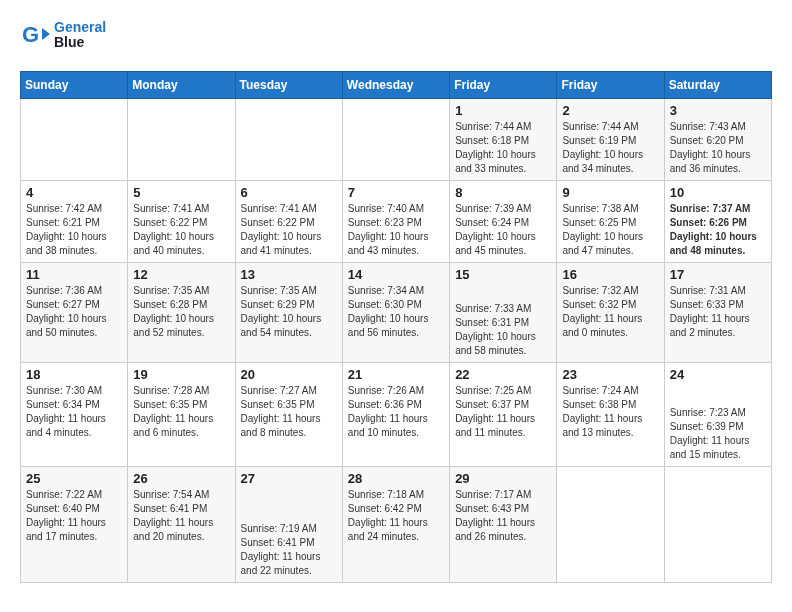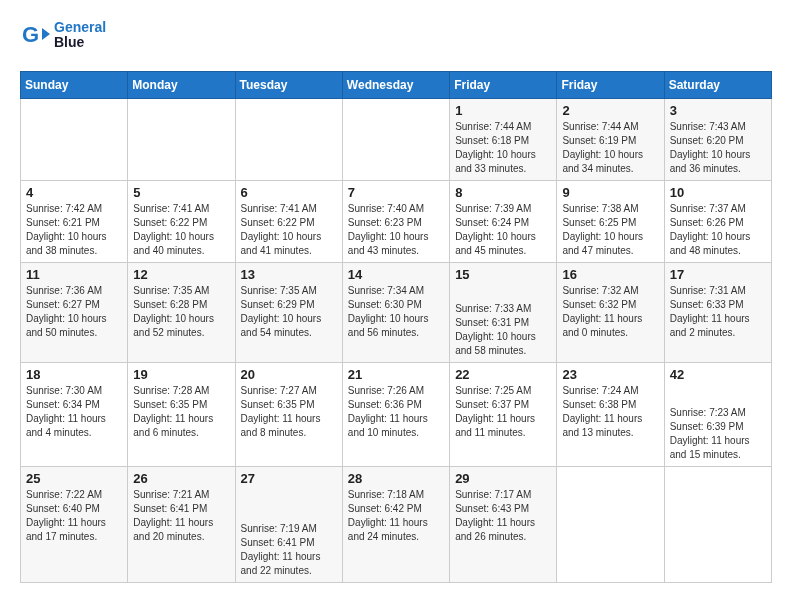--- a/index.html
+++ b/index.html
@@ -182,21 +182,21 @@
         </td>
         <td>
           <span class="day-number">9</span>
           <div class="day-info" style="white-space: pre-line;">Sunrise: 7:38 AM
 Sunset: 6:25 PM
 Daylight: 10 hours
 and 47 minutes.</div>
         </td>
         <td>
           <span class="day-number">10</span>
-          <div class="day-info" style="white-space: pre-line;">Sunrise: 7:37 AM
+          <div class="day-info" style="white-space: pre-line; font-weight: bold;">Sunrise: 7:37 AM
 Sunset: 6:26 PM
 Daylight: 10 hours
 and 48 minutes.</div>
         </td>
       </tr>
       <tr>
         <td>
           <span class="day-number">11</span>
           <div class="day-info" style="white-space: pre-line;">Sunrise: 7:36 AM
 Sunset: 6:27 PM
@@ -283,38 +283,38 @@
 and 11 minutes.</div>
         </td>
         <td>
           <span class="day-number">23</span>
           <div class="day-info" style="white-space: pre-line;">Sunrise: 7:24 AM
 Sunset: 6:38 PM
 Daylight: 11 hours
 and 13 minutes.</div>
         </td>
         <td>
-          <span class="day-number">42</span>
+          <span class="day-number">24</span>
           <div class="day-info" style="white-space: pre-line; margin-top: 24px;">Sunrise: 7:23 AM
 Sunset: 6:39 PM
 Daylight: 11 hours
 and 15 minutes.</div>
         </td>
       </tr>
       <tr>
         <td>
           <span class="day-number">25</span>
           <div class="day-info" style="white-space: pre-line;">Sunrise: 7:22 AM
 Sunset: 6:40 PM
 Daylight: 11 hours
 and 17 minutes.</div>
         </td>
         <td>
           <span class="day-number">26</span>
-          <div class="day-info" style="white-space: pre-line;">Sunrise: 7:21 AM
+          <div class="day-info" style="white-space: pre-line;">Sunrise: 7:54 AM
 Sunset: 6:41 PM
 Daylight: 11 hours
 and 20 minutes.</div>
         </td>
         <td>
           <span class="day-number">27</span>
           <div class="day-info" style="white-space: pre-line; margin-top: 36px;">Sunrise: 7:19 AM
 Sunset: 6:41 PM
 Daylight: 11 hours
 and 22 minutes.</div>

